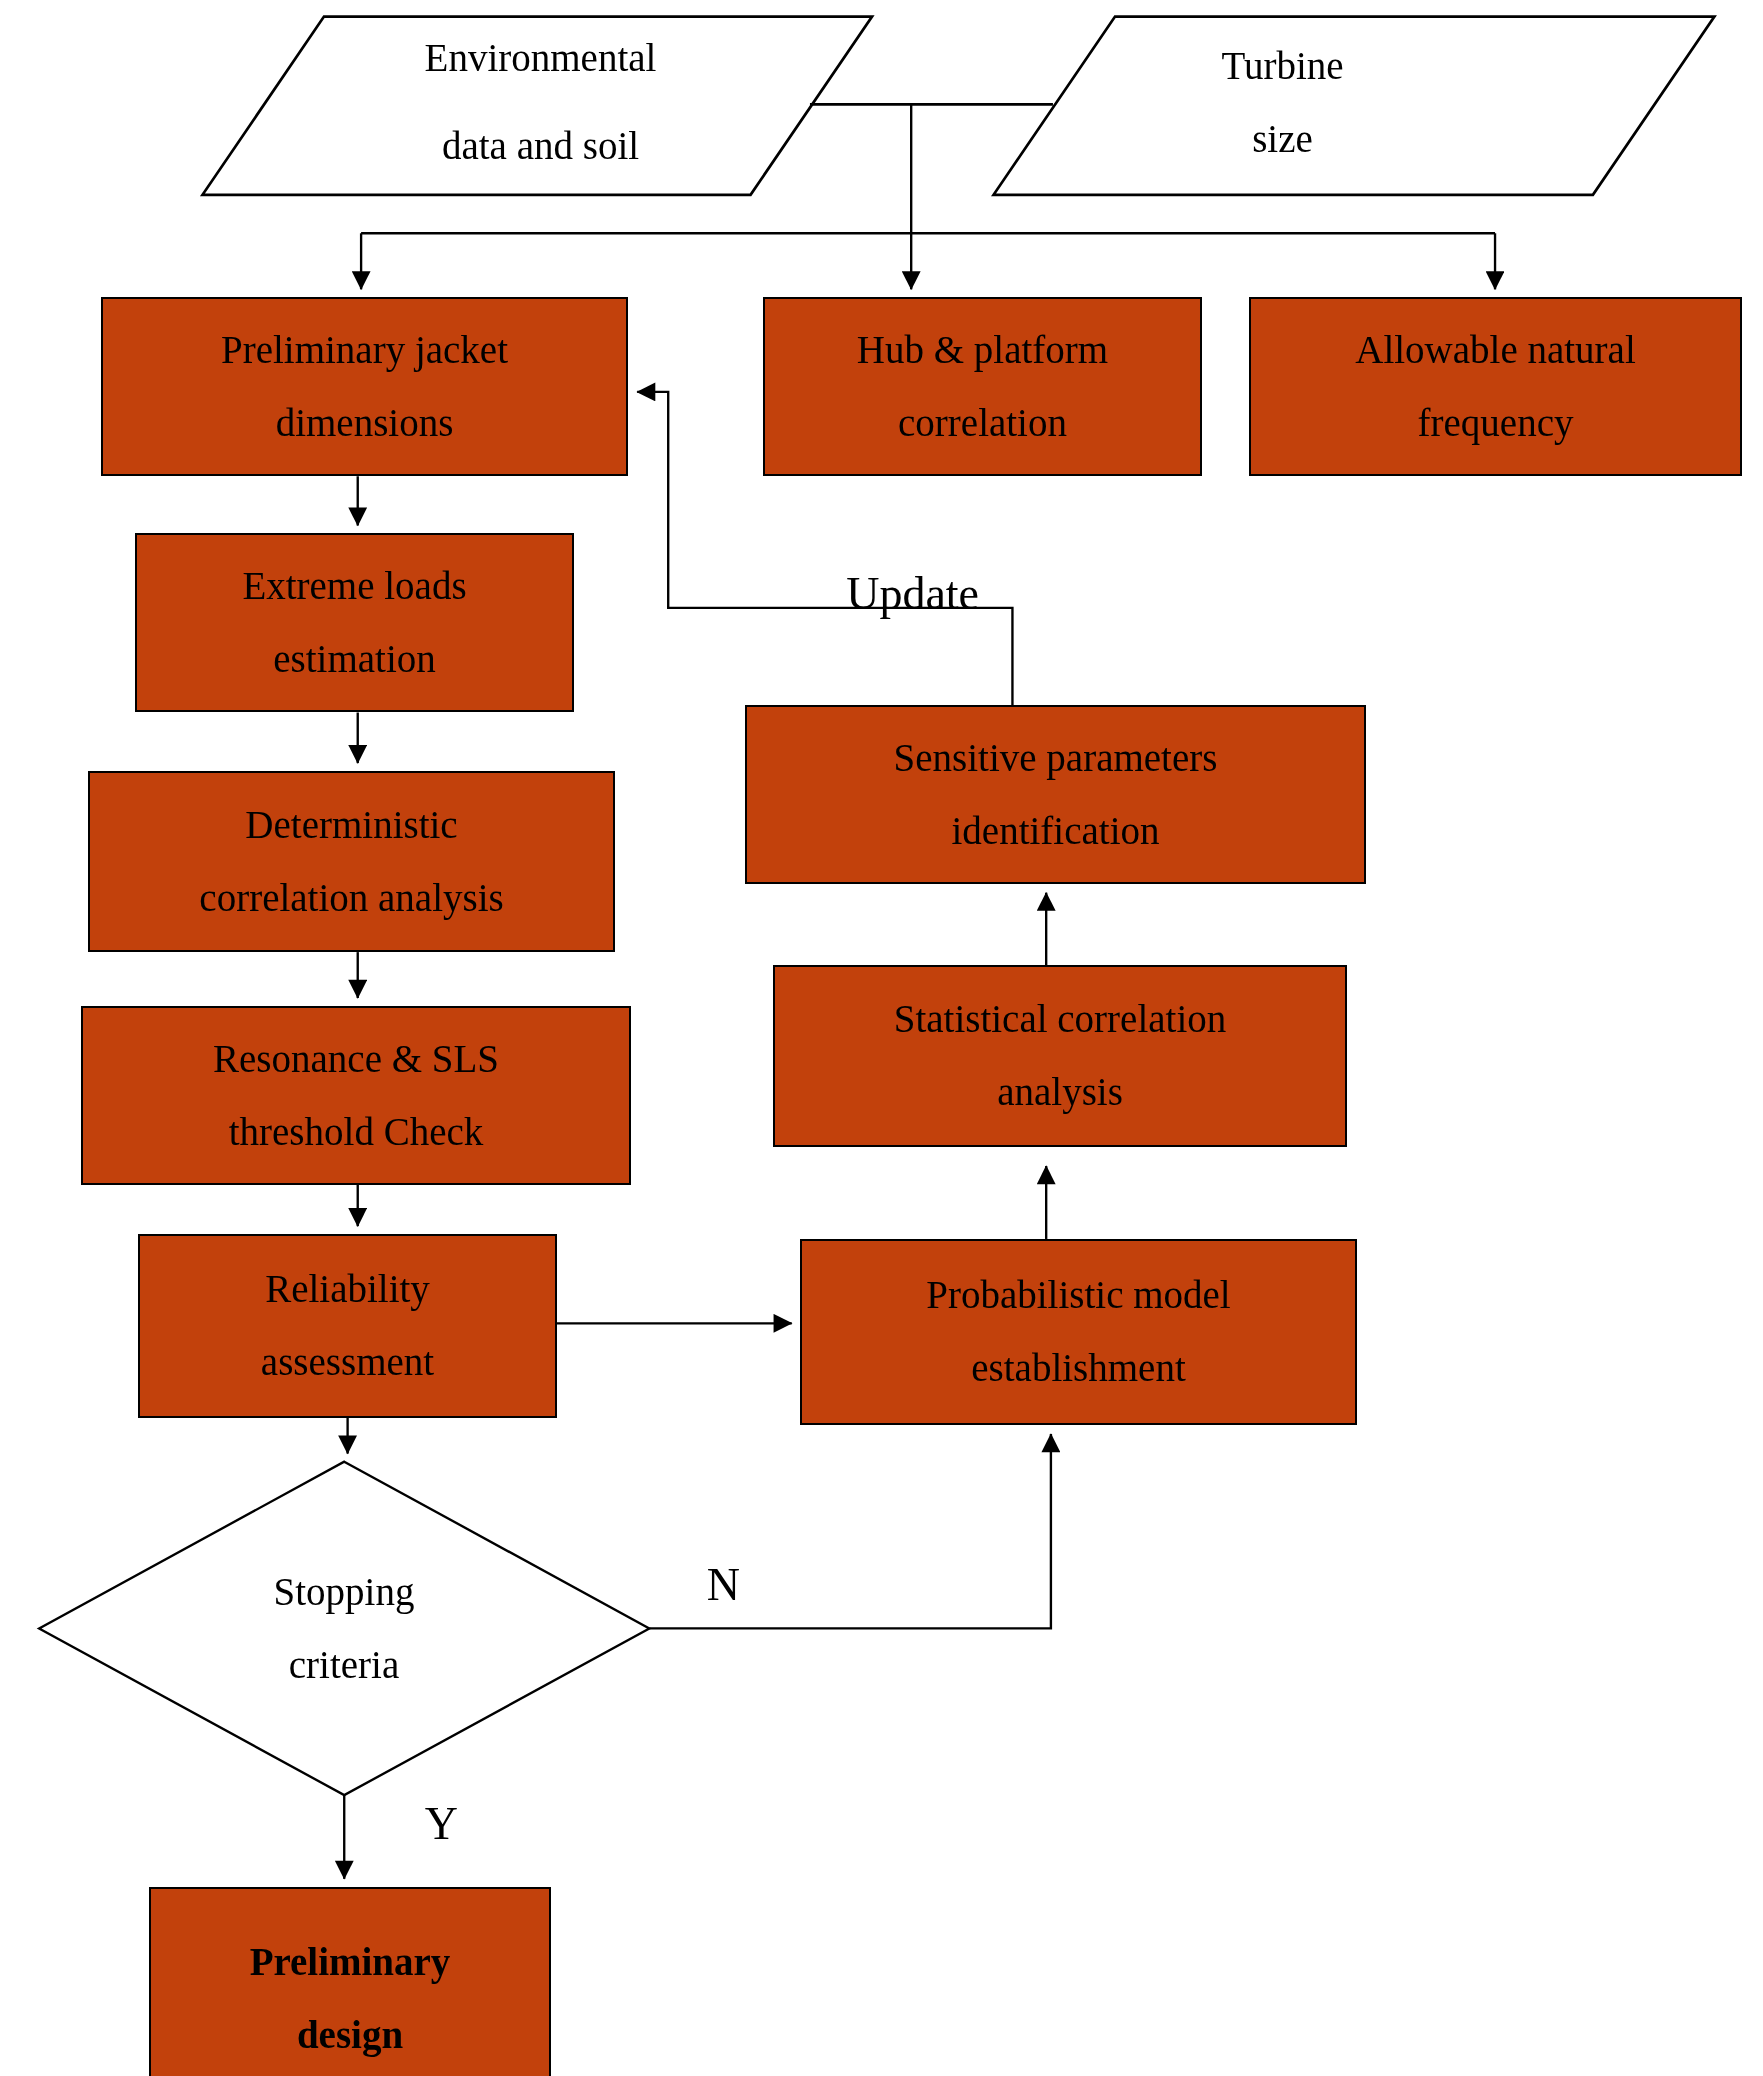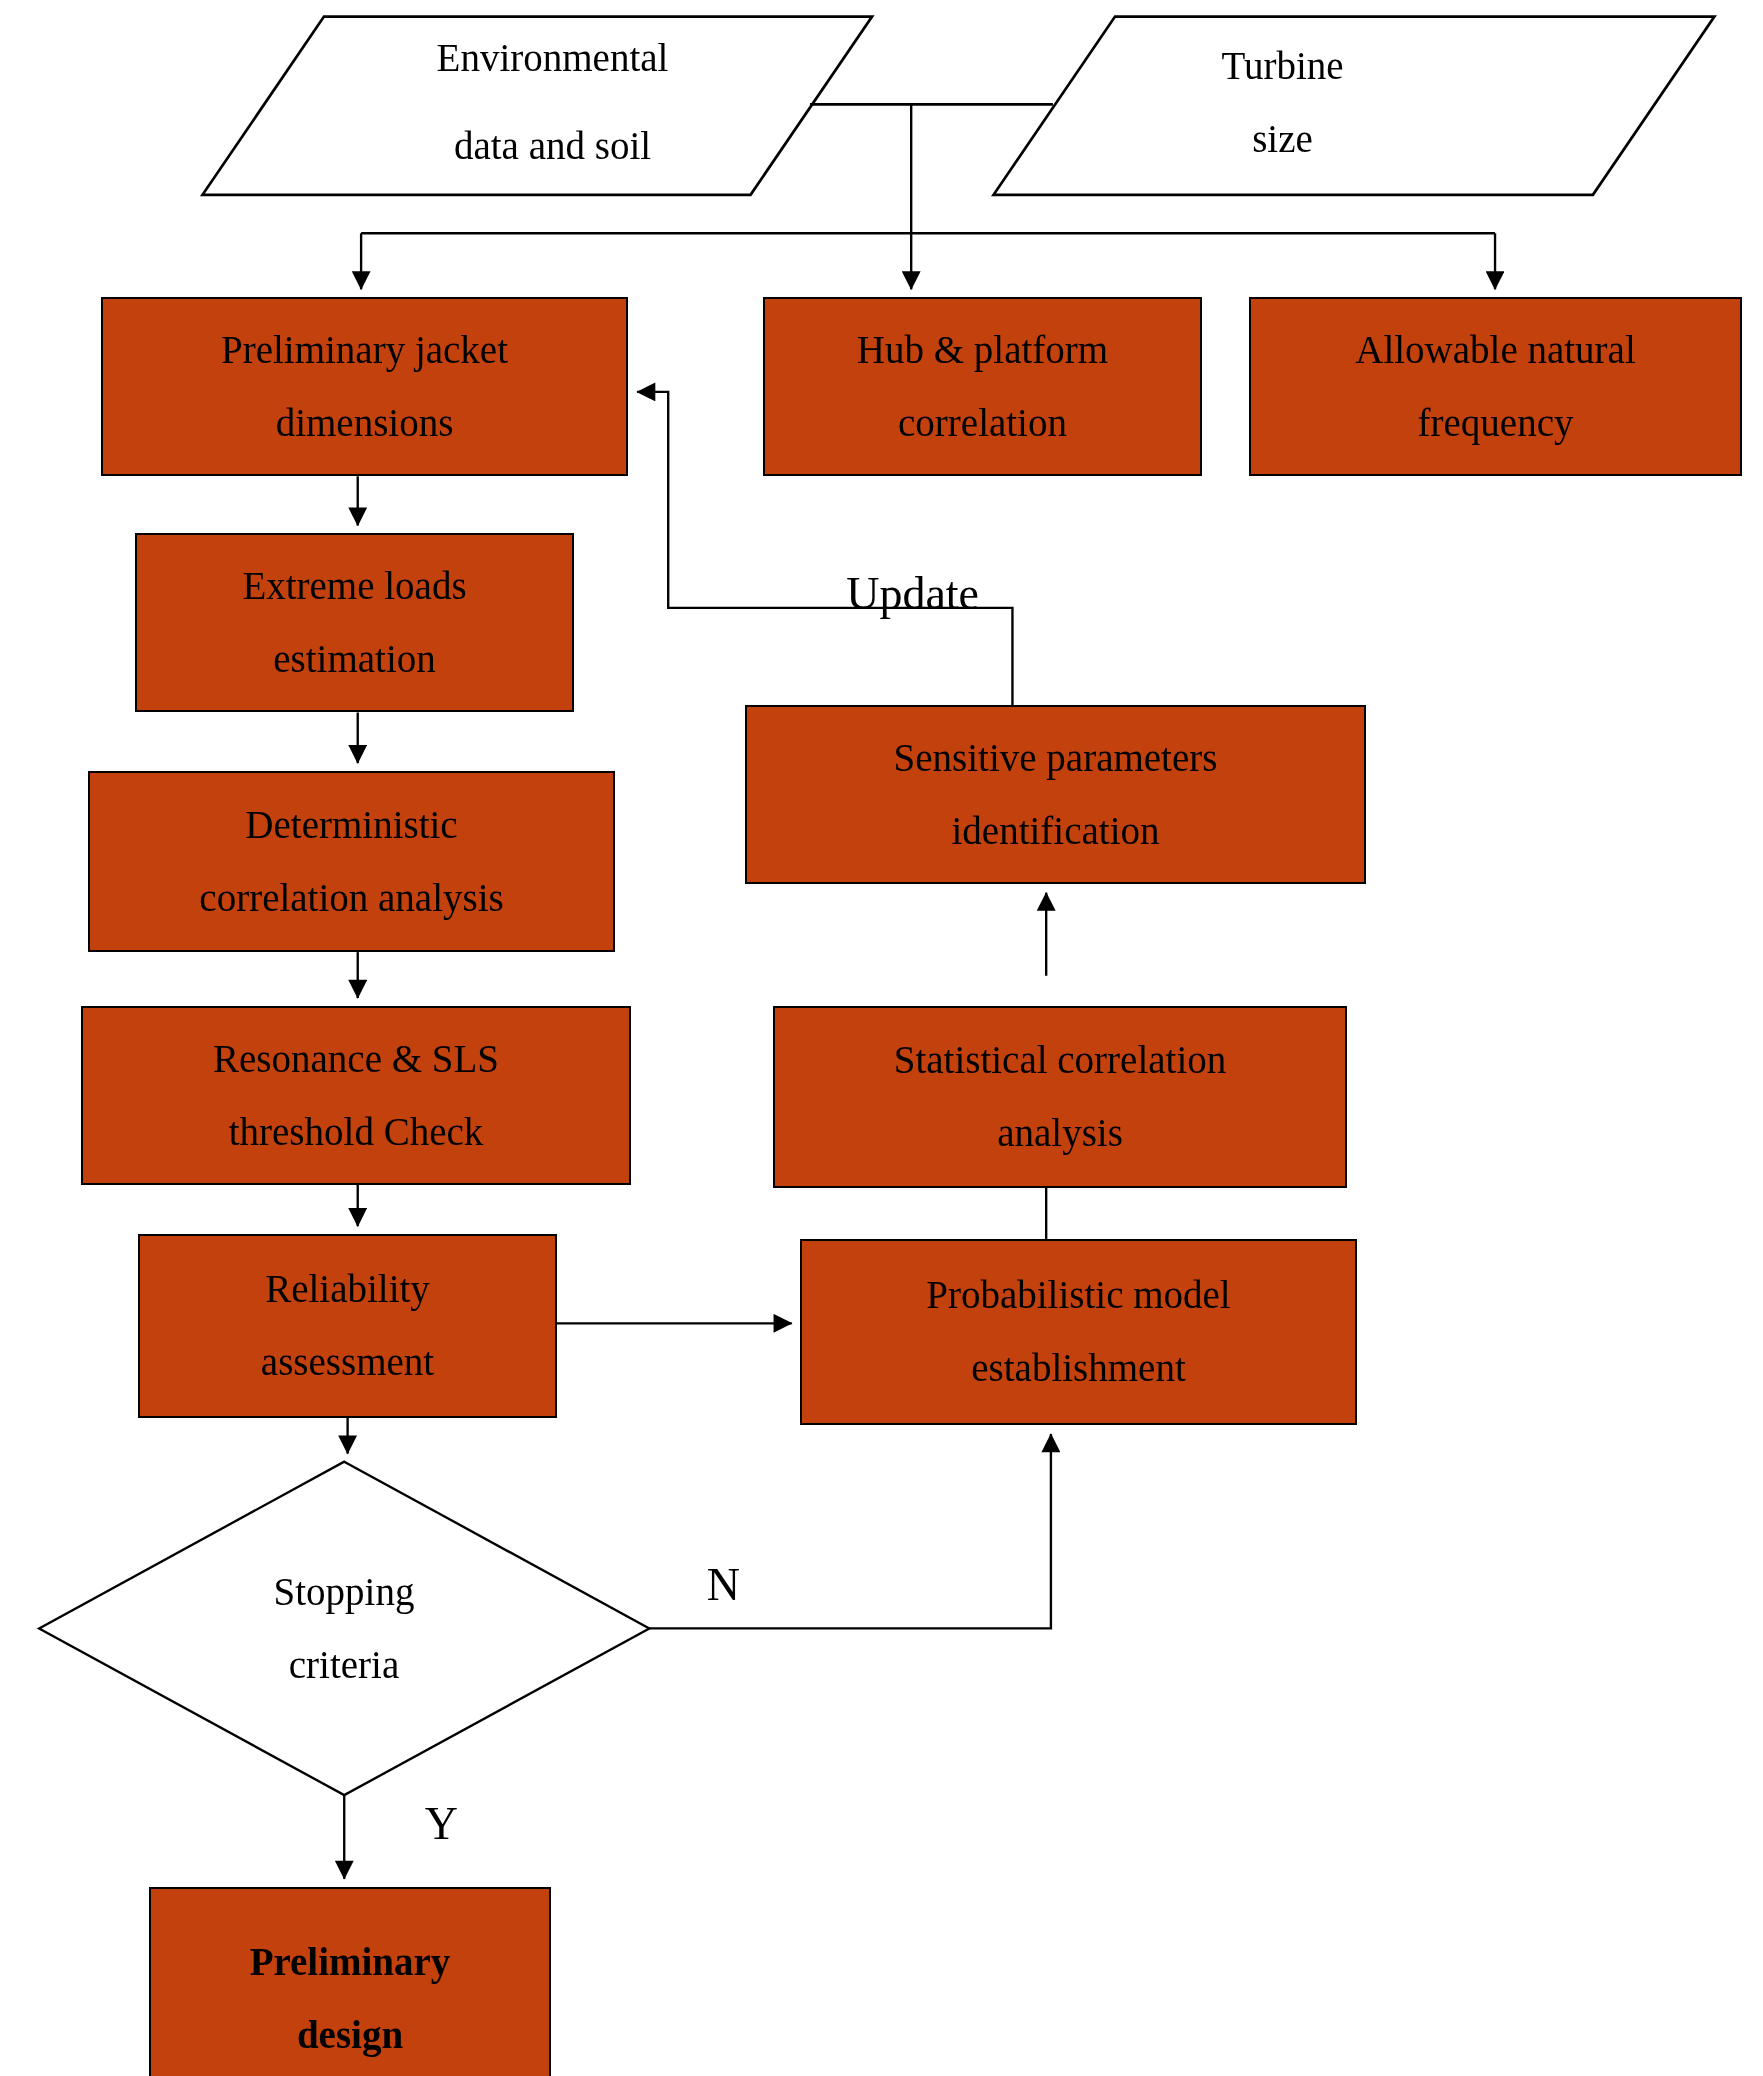--- a/index.html
+++ b/index.html
@@ -88,21 +88,21 @@
     <line x1="1550" y1="1835" x2="1550" y2="1727" stroke="#000000" stroke-width="3.5" marker-end="url(#arrow)"></line>
     <line x1="1550" y1="1445" x2="1550" y2="1322" stroke="#000000" stroke-width="3.5" marker-end="url(#arrow)"></line>
 
     <polyline points="1500,1047 1500,900 990,900 990,580 944,580" fill="none" stroke="#000000" stroke-width="3.5" marker-end="url(#arrow)"></polyline>
 
     <polyline points="962,2412 1557,2412 1557,2124" fill="none" stroke="#000000" stroke-width="3.5" marker-end="url(#arrow)"></polyline>
 
     <line x1="510" y1="2659" x2="510" y2="2783" stroke="#000000" stroke-width="3.5" marker-end="url(#arrow)"></line>
   </svg>
 
-  <div class="shapetext" style="left:296px; top:28px; width:513px; height:149px;gap:43px;">
+  <div class="shapetext" style="left:284px; top:28px; width:513px; height:149px;gap:43px;">
     <span>Environmental</span>
     <span>data and soil</span>
   </div>
   <div class="shapetext" style="left:1026px; top:28px; width:513px; height:149px;">
     <span>Turbine</span>
     <span>size</span>
   </div>
 
   <div class="flowbox" style="left:101px; top:297px; width:527px; height:179px;">
     <span>Preliminary jacket</span>
@@ -129,21 +129,21 @@
     <span>threshold Check</span>
   </div>
   <div class="flowbox" style="left:138px; top:1234px; width:419px; height:184px;">
     <span>Reliability</span>
     <span>assessment</span>
   </div>
   <div class="flowbox" style="left:736px; top:705px; width:621px; height:179px;margin-left:9px;">
     <span>Sensitive parameters</span>
     <span>identification</span>
   </div>
-  <div class="flowbox" style="left:773px; top:1006px; width:574px; height:182px;">
+  <div class="flowbox" style="left:773px; top:965px; width:574px; height:182px;">
     <span>Statistical correlation</span>
     <span>analysis</span>
   </div>
   <div class="flowbox" style="left:800px; top:1239px; width:557px; height:186px;">
     <span>Probabilistic model</span>
     <span>establishment</span>
   </div>
   <div class="flowbox" style="left:149px; top:1887px; width:402px; height:223px;font-weight:bold;">
     <span>Preliminary</span>
     <span>design</span>

